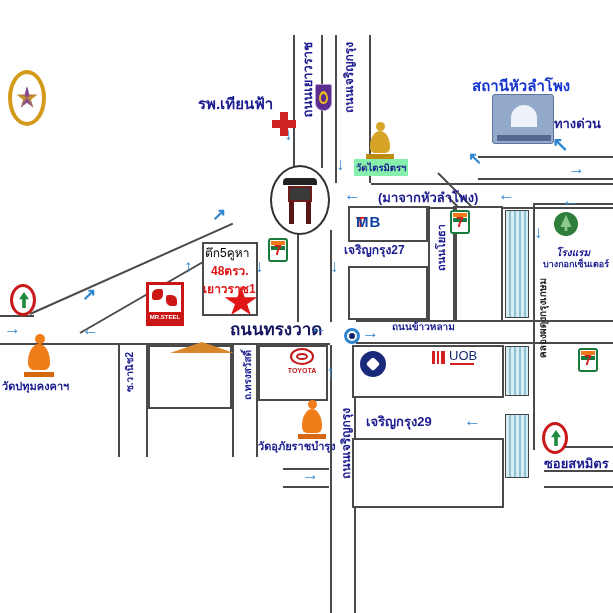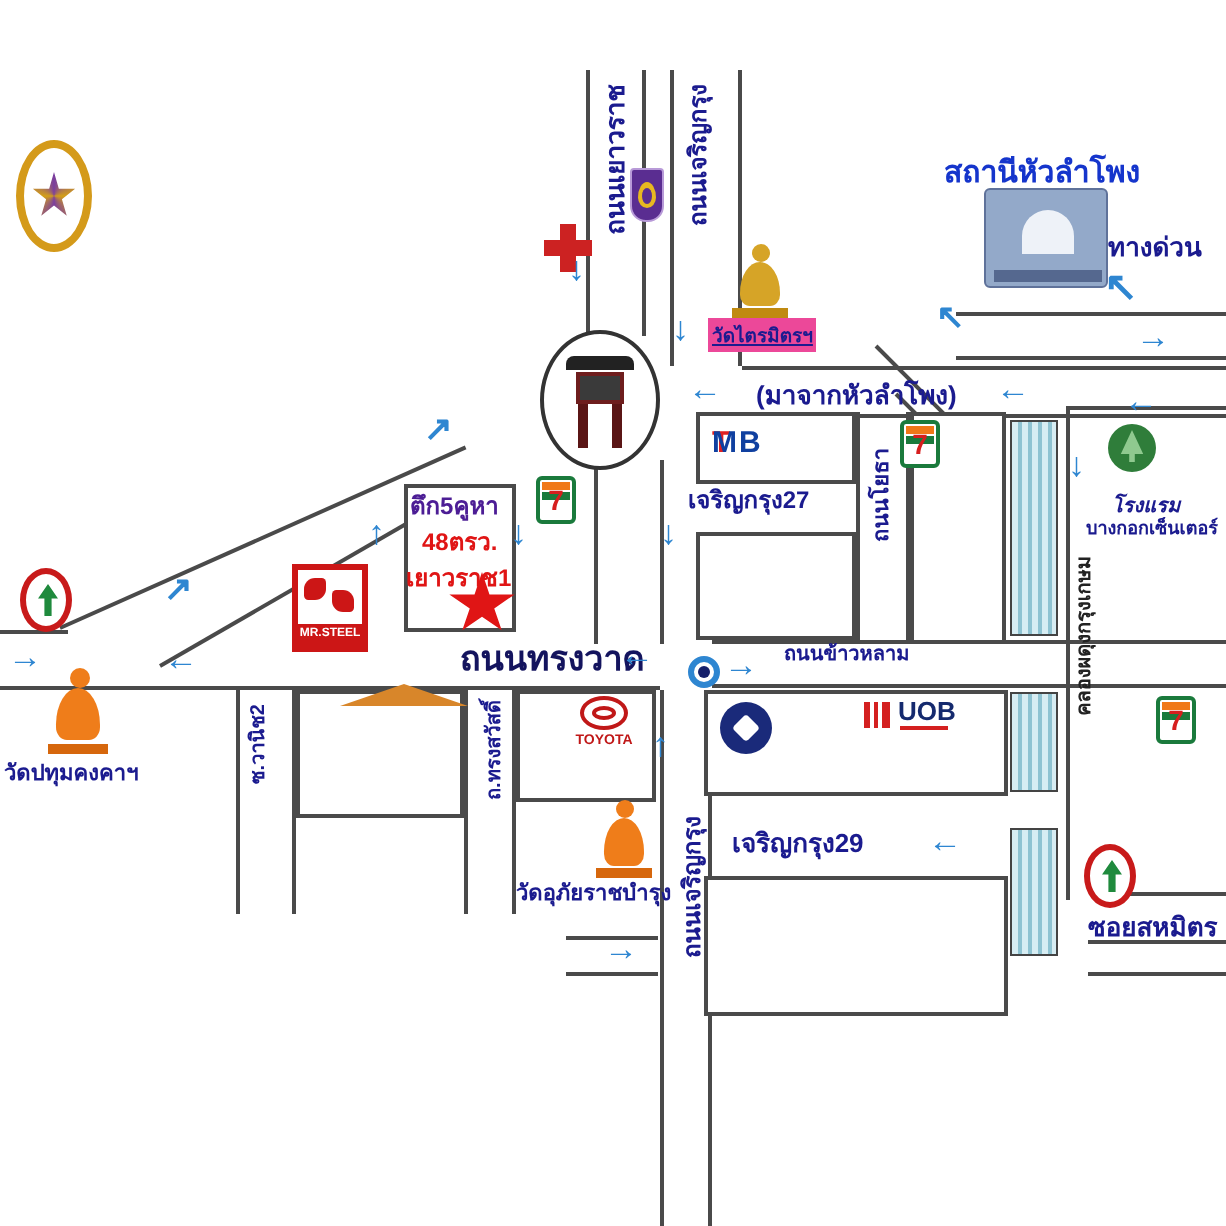--- a/index.html
+++ b/index.html
@@ -57,26 +57,26 @@
   .gate .roof{left:0;top:0;width:34px;height:7px;background:#222;border-radius:4px 4px 0 0;}
   .gate .box{left:5px;top:8px;width:24px;height:16px;background:#3a3a3a;border:2px solid #6e1d1d;}
   .gate .leg1{left:6px;top:24px;width:5px;height:22px;background:#5a1515;}
   .gate .leg2{left:23px;top:24px;width:5px;height:22px;background:#5a1515;}
   
   .t-hospital{left:198px;top:92px;font-size:15px;}
   .t-station{left:472px;top:74px;font-size:15px;color:#1535cc;}
   .t-expwy{left:554px;top:113px;font-size:13px;}
   .t-rama4{left:532px;top:177px;font-size:13px;}
   .t-fromhl{left:378px;top:187px;font-size:13px;}
-  .t-traimit{left:354px;top:159px;font-size:9.5px;background:#ec4899;padding:1px 2px;text-decoration:underline;}
+  .t-traimit{left:354px;top:159px;font-size:9.5px;background:#86efac;padding:1px 2px;}
   .t-ck27{left:344px;top:240px;font-size:12px;text-align:right;}
   .t-yotha{left:432px;top:224px;font-size:11px;font-weight:bold;color:#1b1b8f;}
   .t-yaowarat{left:297px;top:42px;font-size:13px;font-weight:bold;color:#1b1b8f;}
   .t-ckup{left:339px;top:42px;font-size:12px;font-weight:bold;color:#1b1b8f;}
-  .t-p1{left:205px;top:243px;font-size:12px;color:#4c1d95;font-weight:bold;text-align:right;}
+  .t-p1{left:205px;top:243px;font-size:12px;color:#000000;font-weight:normal;text-align:right;}
   .t-p2{left:211px;top:261px;font-size:12px;color:#e01515;font-weight:bold;}
   .t-p3{left:203px;top:279px;font-size:12px;color:#e01515;font-weight:bold;}
   .t-songwat{left:230px;top:315px;font-size:17px;color:#14145e;}
   .t-khaolam{left:392px;top:319px;font-size:10px;}
   .t-hotel1{left:556px;top:245px;font-size:10px;font-style:italic;}
   .t-hotel2{left:543px;top:257px;font-size:9px;}
   .t-pathum{left:2px;top:377px;font-size:11px;}
   .t-wanit{left:122px;top:352px;font-size:10px;font-weight:bold;color:#1b1b8f;}
   .t-songsawat{left:240px;top:350px;font-size:10px;font-weight:bold;color:#1b1b8f;}
   .t-ck29{left:366px;top:411px;font-size:13px;}
@@ -130,21 +130,21 @@
   .toyota{left:282px;top:348px;width:40px;height:34px;text-align:center;}
   .toyota .em{left:8px;top:0;width:24px;height:17px;border:2px solid #c01818;border-radius:50%;}
   .toyota .em2{left:14px;top:5px;width:12px;height:7px;border:2px solid #c01818;border-radius:50%;}
   .toyota .tx{left:0;top:19px;width:40px;color:#c01818;font-weight:bold;font-size:7px;}
   .bbl{left:360px;top:351px;width:26px;height:26px;background:#1a2a7a;border-radius:50%;}
   .bbl .d{left:8px;top:8px;width:10px;height:10px;background:#fff;transform:rotate(45deg);border-radius:2px;}
   .uob{left:432px;top:348px;width:60px;height:20px;}
   .uob .sym{left:0;top:3px;width:13px;height:13px;background:#d42020;}
   .uob .w1{left:3px;top:3px;width:2px;height:13px;background:#fff;}
   .uob .w2{left:7px;top:3px;width:2px;height:13px;background:#fff;}
-  .uob .tx{left:17px;top:0;font-size:13px;font-weight:bold;color:#152a6e;position:absolute;}
+  .uob .tx{left:17px;top:0;font-size:13px;font-weight:normal;color:#152a6e;position:absolute;}
   .uob .sub{left:18px;top:15px;width:24px;height:2px;background:#d42020;}
   .kbank{width:26px;height:32px;border:3px solid #c81a1a;border-radius:50%;background:#fff;}
   .kbank .leaf{left:6px;top:5px;width:10px;height:16px;background:#1f8a3d;
       clip-path:polygon(50% 0,100% 45%,68% 45%,68% 100%,32% 100%,32% 45%,0 45%);}
   .kb1{left:10px;top:284px;}
   .kb2{left:542px;top:422px;}
   .mrsteel{left:146px;top:282px;width:38px;height:44px;border:3px solid #cc1616;background:#fff;}
   .mrsteel .b1{left:3px;top:4px;width:11px;height:11px;background:#cc1616;border-radius:50% 20% 50% 20%;}
   .mrsteel .b2{left:17px;top:10px;width:11px;height:11px;background:#cc1616;border-radius:20% 50% 20% 50%;}
   .mrsteel .band{left:0;top:27px;width:32px;height:11px;background:#cc1616;color:#fff;
@@ -213,20 +213,21 @@
     <div class="roof"></div>
       <div class="box"></div>
       <div class="leg1"></div>
       <div class="leg2"></div>
   </div>
 
   <div class="compass">
       <div class="star"></div>
     </div>
 
+  <div class="lbl t-hospital">รพ.เทียนฟ้า</div>
   <div class="redcross">
       <div class="h"></div>
       <div class="v"></div>
     </div>
 
   <div class="lbl t-station">สถานีหัวลำโพง</div>
   <div class="station-pic">
     <div class="arch"></div>
       <div class="base"></div>
   </div>

